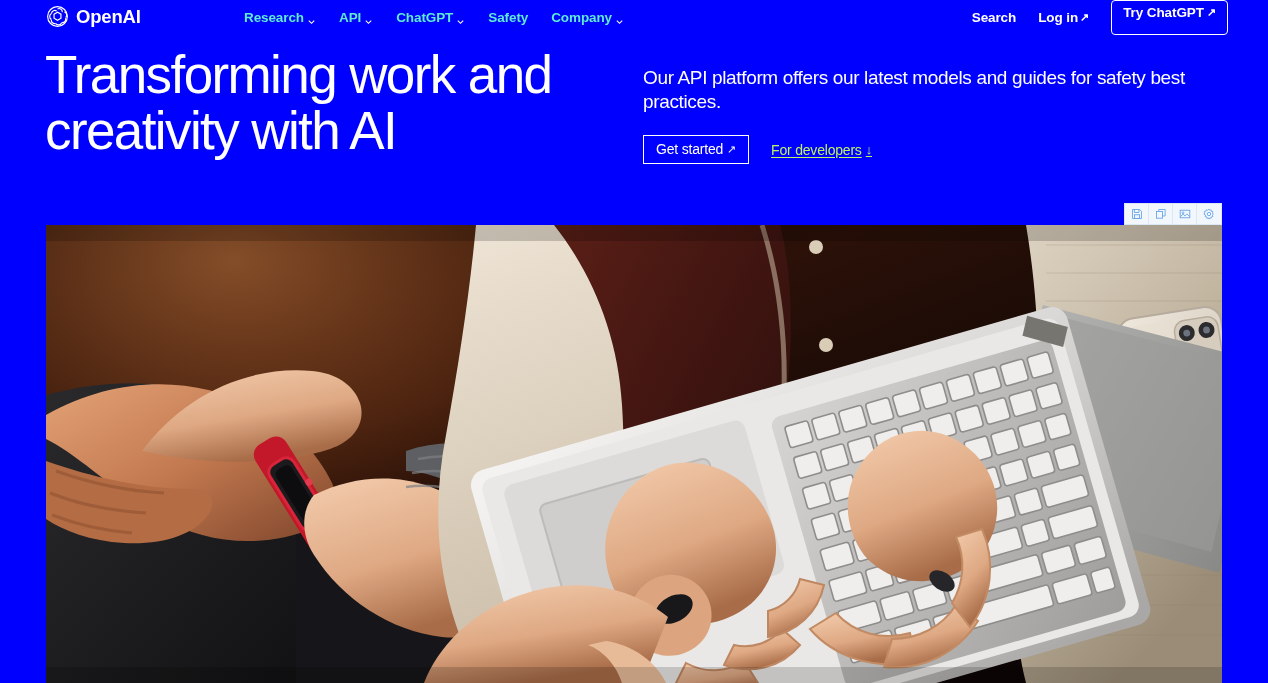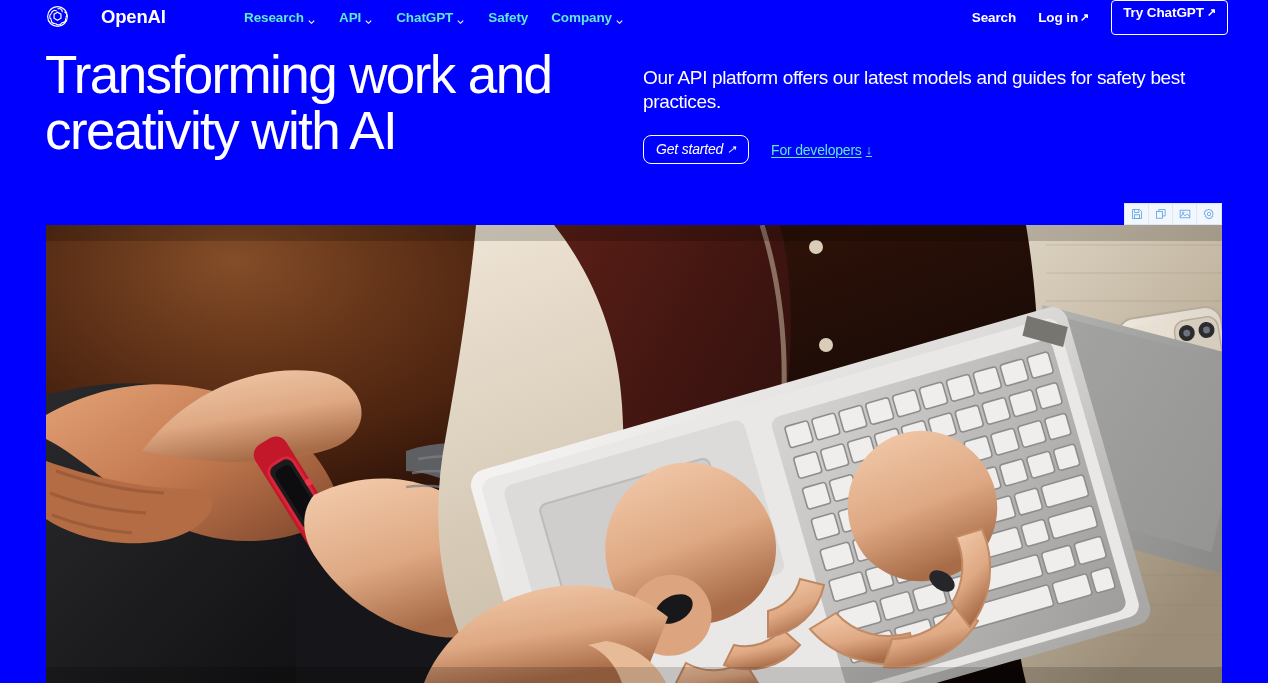--- a/index.html
+++ b/index.html
@@ -18,21 +18,21 @@
     display:flex; align-items:center;
   }
   .brand {
     position:absolute; left:46px; top:5px;
     display:flex; align-items:center; gap:7px;
     color:#ffffff; cursor:pointer;
   }
   .brand-mark { width:23px; height:23px; display:block; }
   .brand-name {
     font-size:18.5px; font-weight:700; letter-spacing:-0.2px;
-    color:#ffffff; line-height:23px;margin-left:25px;
+    color:#ffffff; line-height:23px;
   }
 
   .nav-center {
     position:absolute; left:244px; top:0; height:34px;
     display:flex; align-items:center; gap:23px;
   }
   .nav-item {
     display:inline-flex; align-items:center; gap:3px;
     color:#5eead4; font-size:13.5px; font-weight:700;
     letter-spacing:-0.1px; cursor:pointer; white-space:nowrap;
@@ -68,30 +68,29 @@
   }
   .hero-right { position:absolute; left:643px; top:8px; width:580px;margin-top:14px; }
   .lede {
     color:#ffffff; font-size:19px; line-height:24px;
     font-weight:400; letter-spacing:-0.35px; width:570px;
   }
   .cta-row {
     margin-top:21px; display:flex; align-items:center; gap:22px;
   }
   .btn-get {
-    border:1px solid #ffffff; border-radius:8px;
+    border:1px solid #ffffff; border-radius:0;
     padding:5px 12px 6px; color:#ffffff;
     font-size:14px; font-weight:400; letter-spacing:-0.2px;
     cursor:pointer; white-space:nowrap;
     display:inline-flex; align-items:center; gap:4px;
     background:transparent;
-    font-style:italic;
   }
   .link-dev {
-    color:#5eead4; font-size:14px; font-weight:400;
+    color:#bef264; font-size:14px; font-weight:400;
     letter-spacing:-0.2px; text-decoration:underline;
     text-underline-offset:2px; cursor:pointer;
     display:inline-flex; align-items:center; gap:4px;
     white-space:nowrap;
   }
   .arrow-dn { font-size:13px; line-height:1; text-decoration:none; display:inline-block; }
 
   
   .img-toolbar {
     position:absolute; top:203px; left:1124px;

